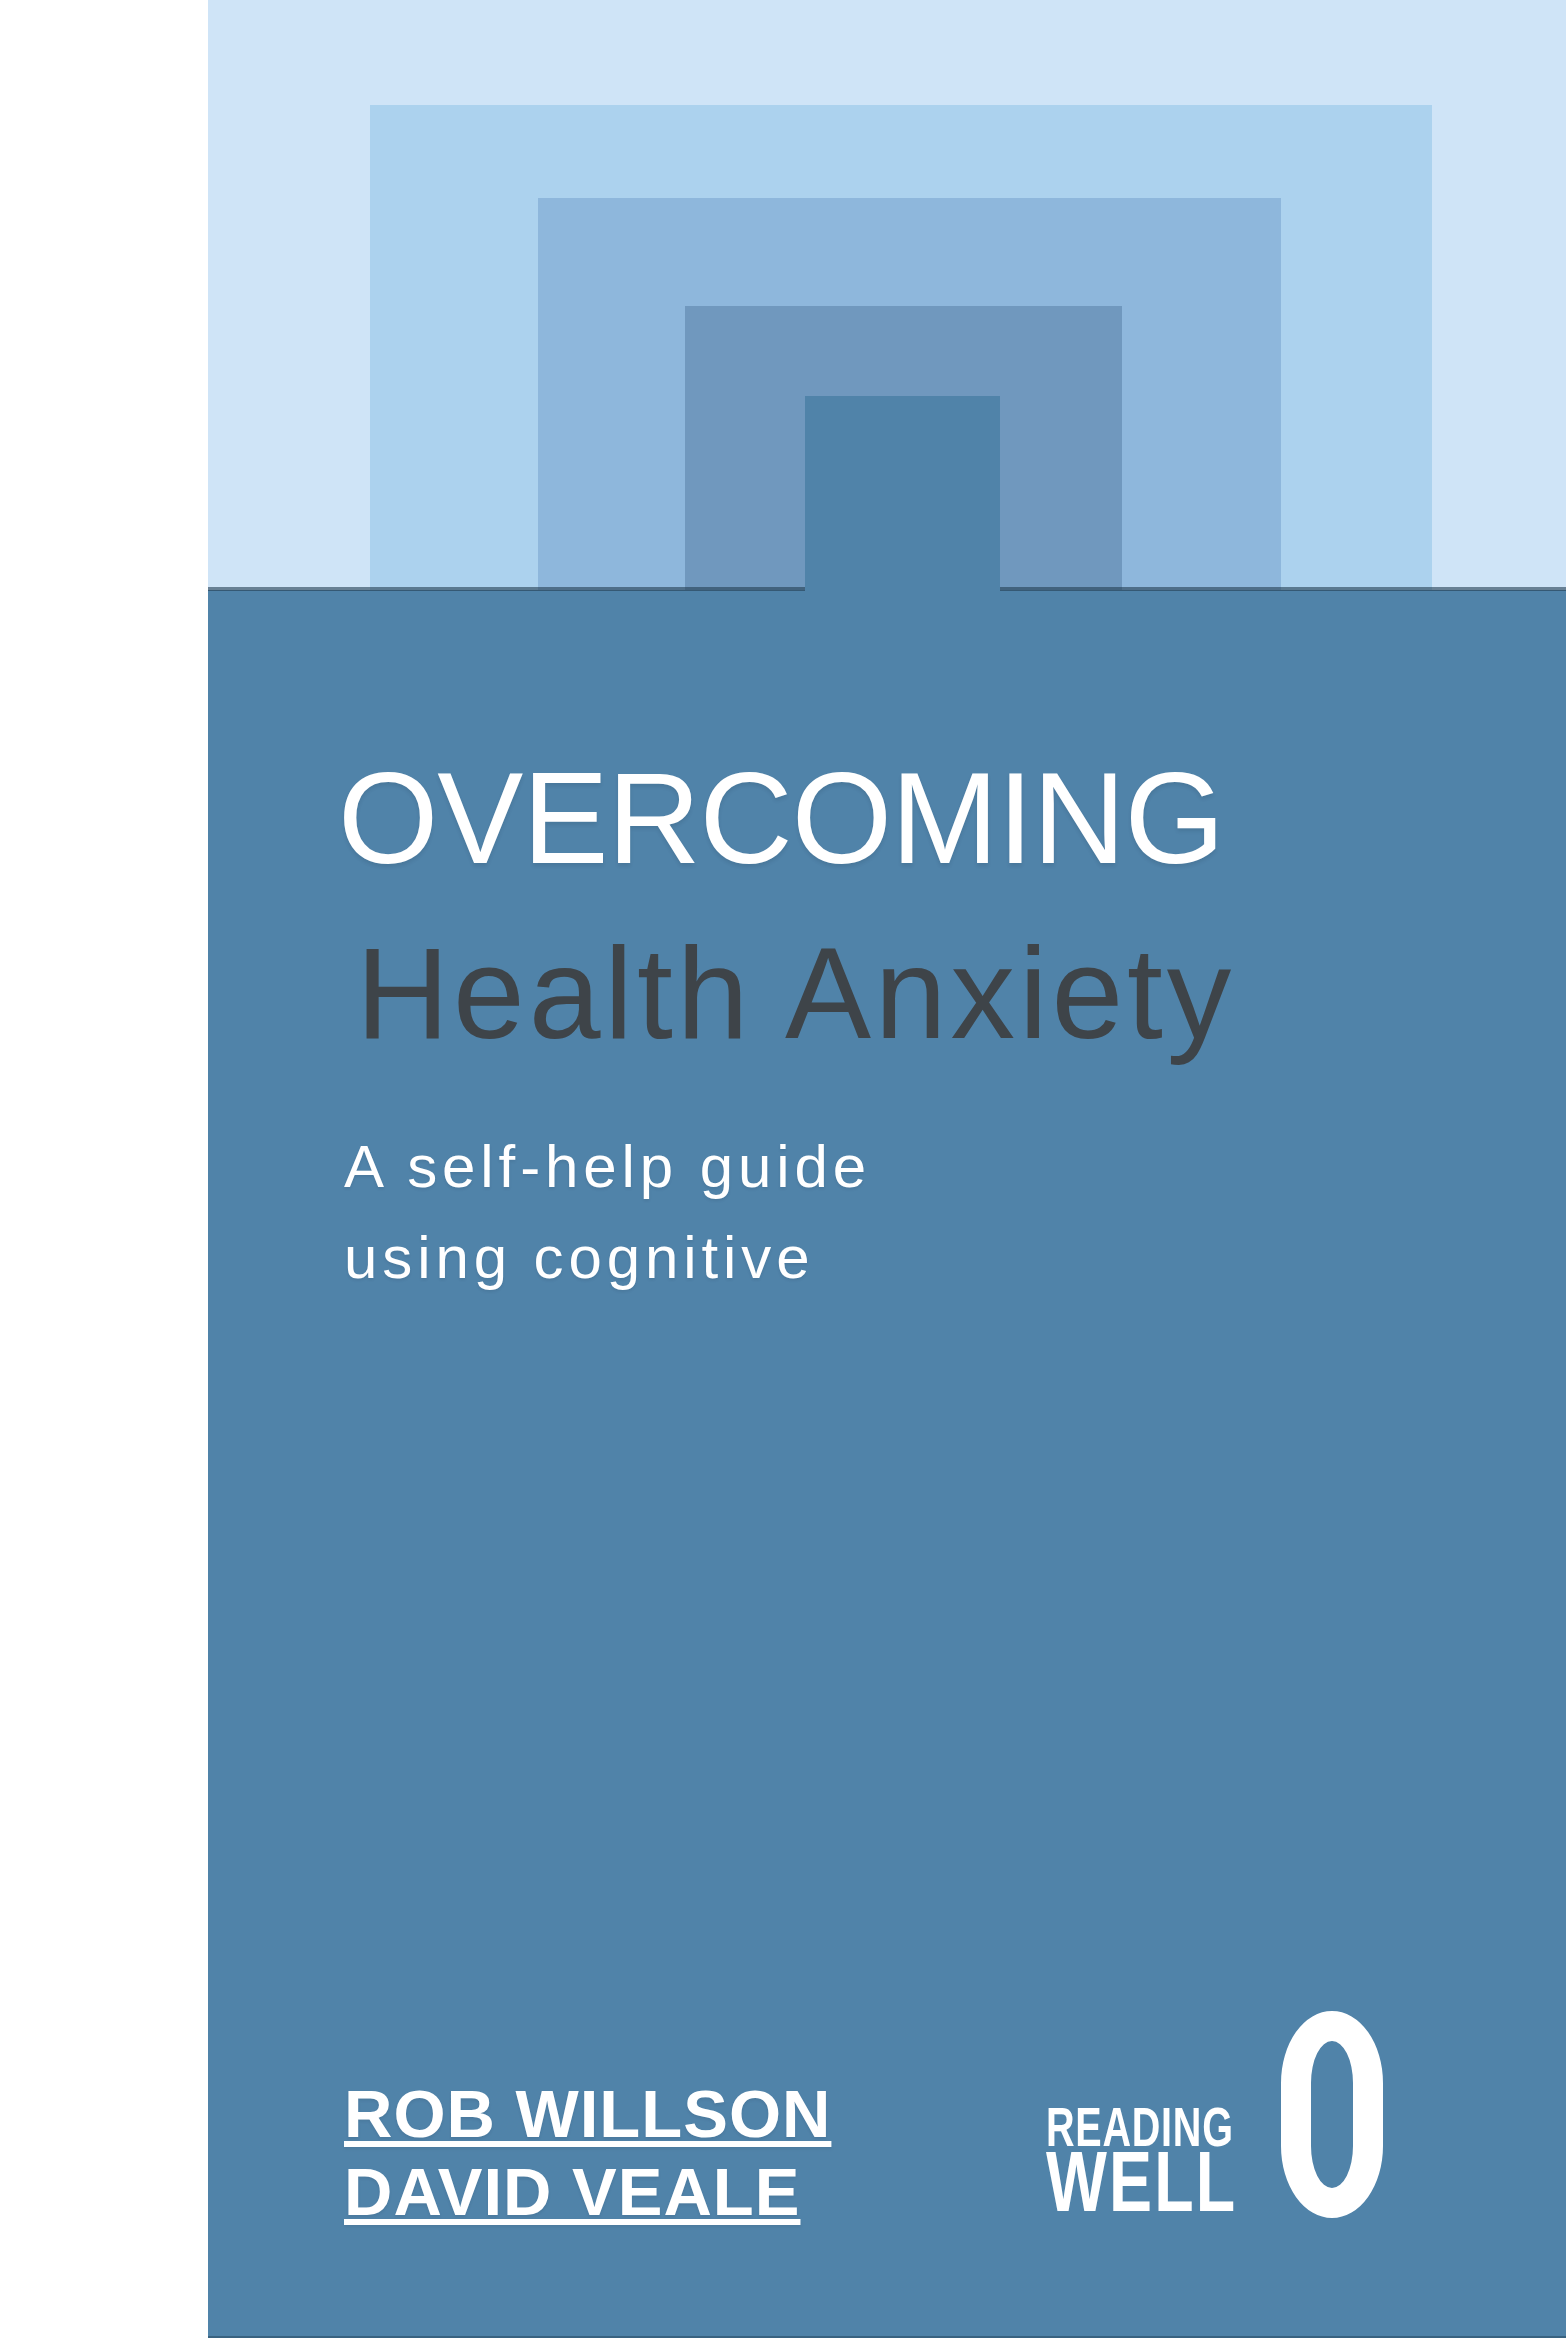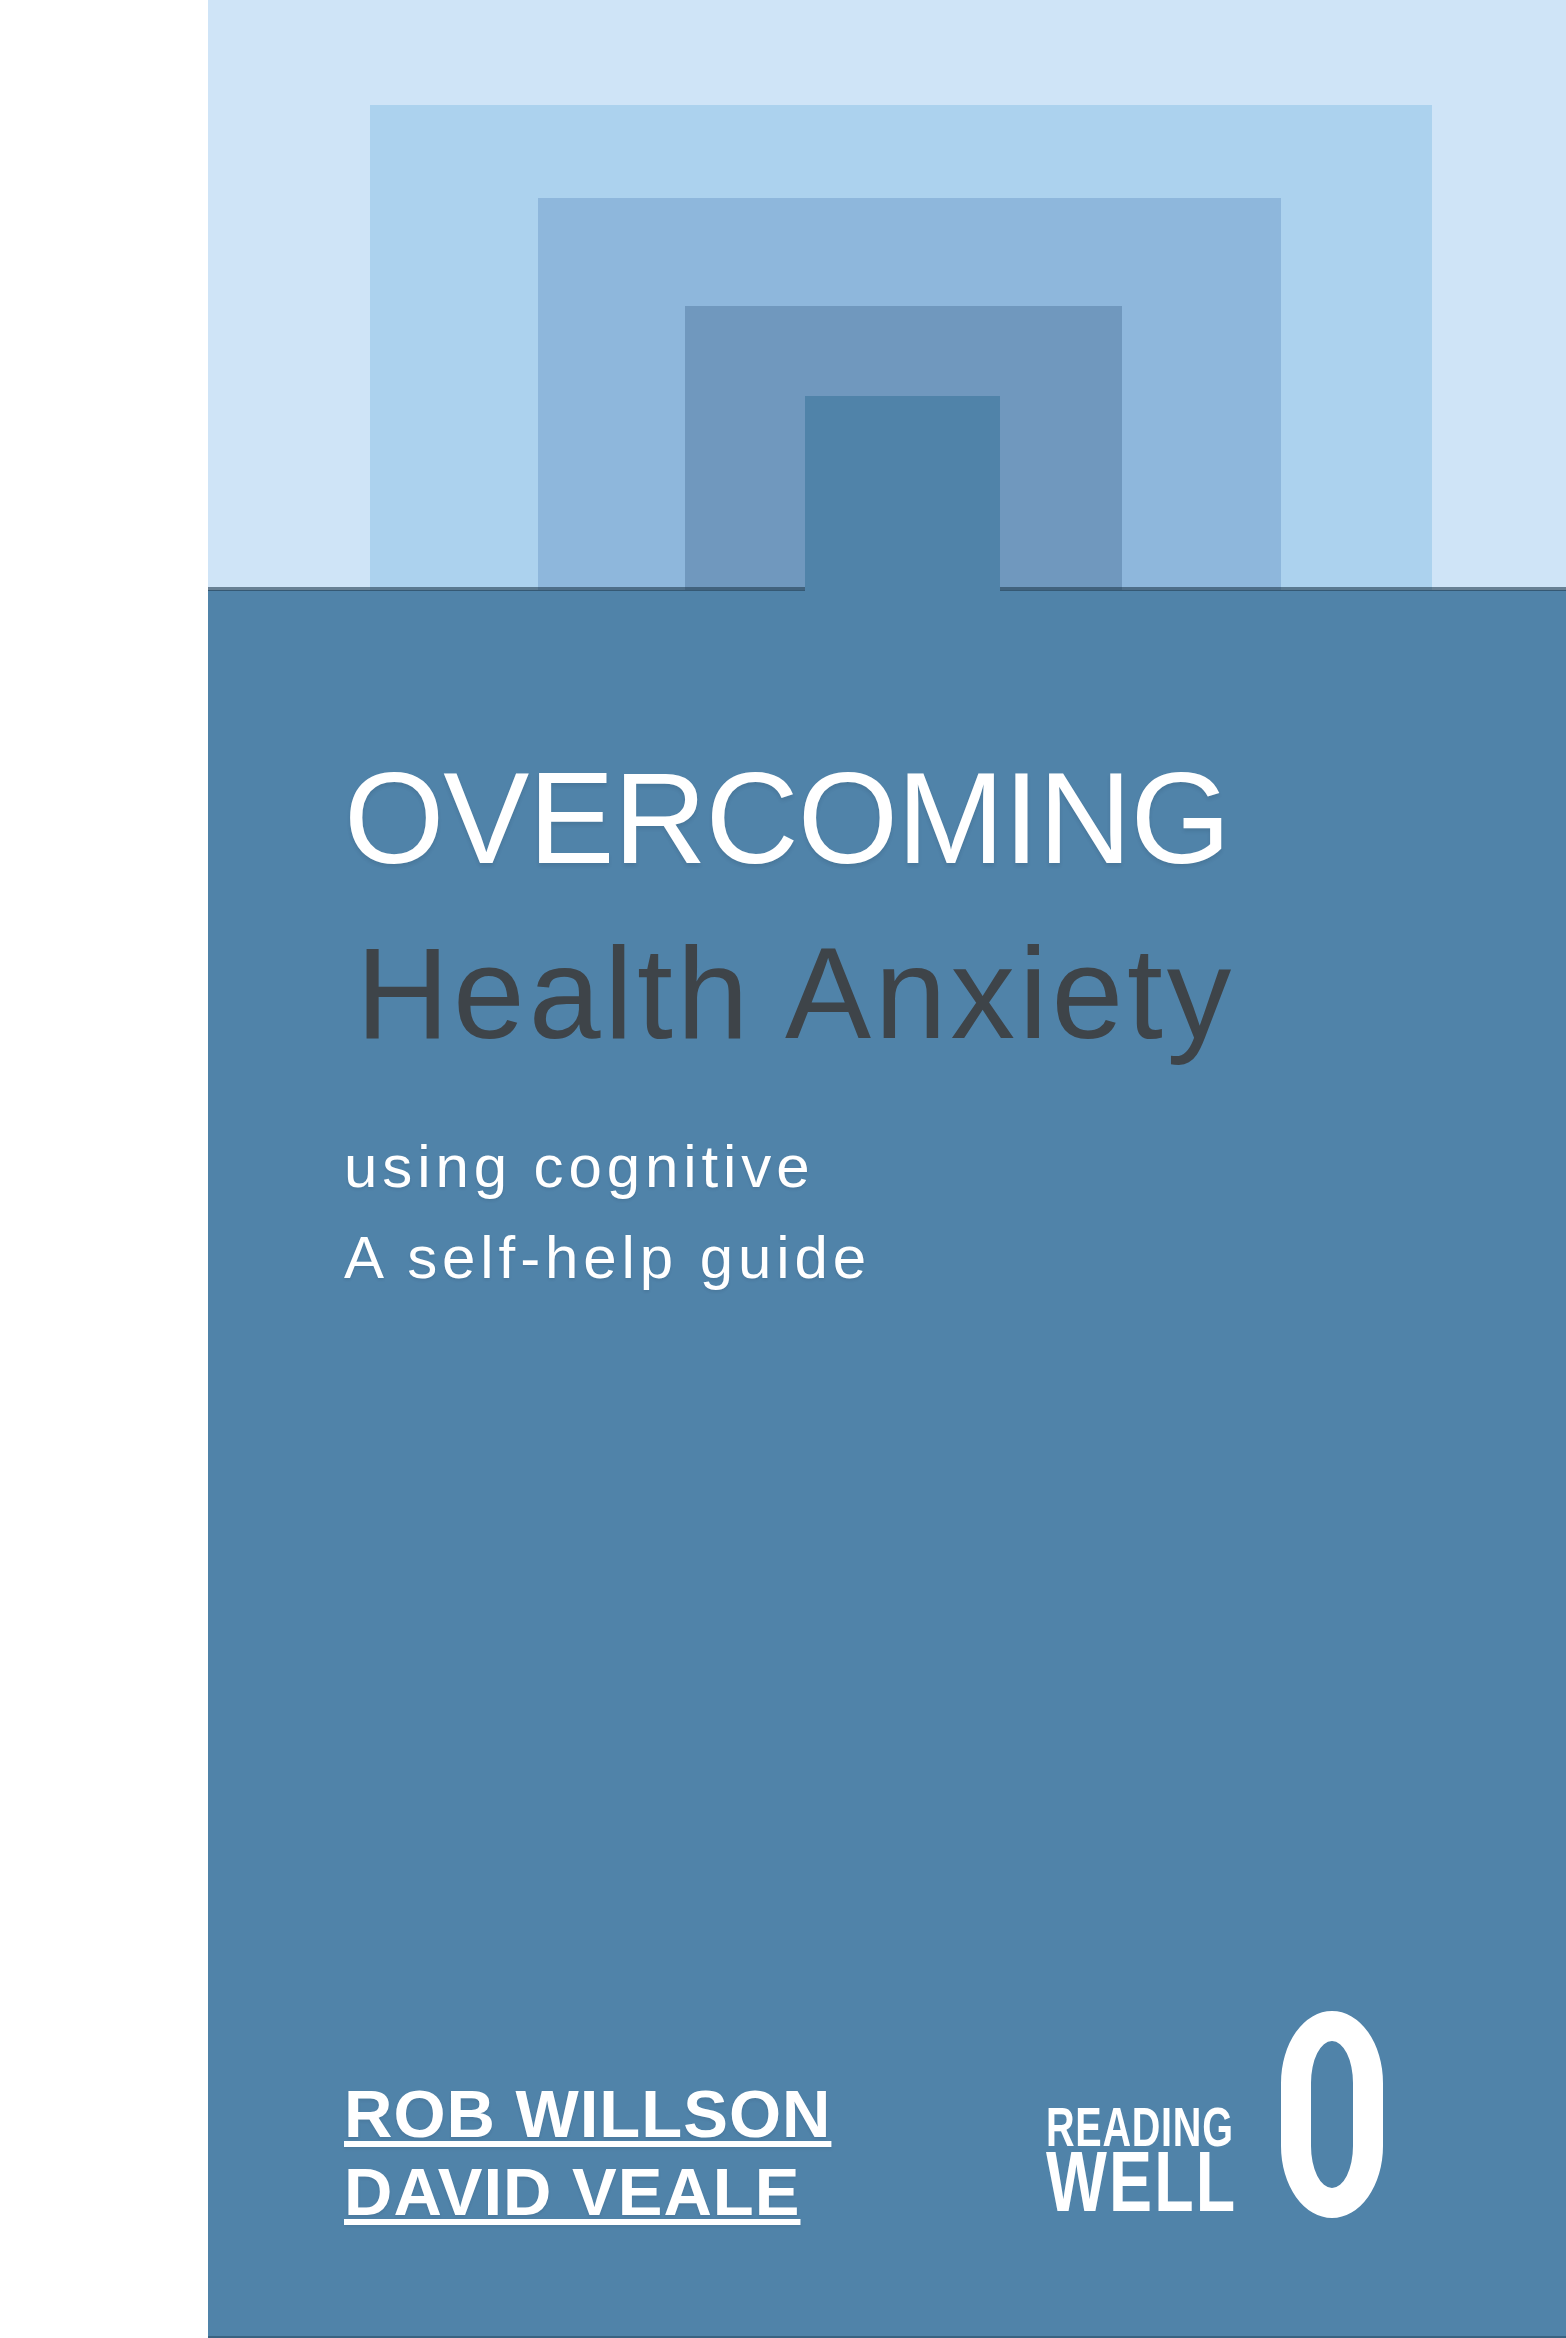--- a/index.html
+++ b/index.html
@@ -34,21 +34,21 @@
   .sq4 { left: 477px; top: 306px; width: 437px;  height: 284px; background: #7098be; }
   .sq5 { left: 597px; top: 396px; width: 195px;  height: 195px; background: #5083a9; }
   .divider {
     position: absolute; top: 587px; height: 3.9px;
     background: rgba(35, 62, 82, 0.6);
   }
   .divider.left  { left: 0;     width: 597px; }
   .divider.right { left: 792px; width: 567px; }
 
   .book-title {
-    position: absolute; left: 136px; top: 754px;
+    position: absolute; left: 130px; top: 754px;
     font-size: 129px; line-height: 129px;
     letter-spacing: -1px;
     color: #ffffff;
     white-space: nowrap;
     text-shadow: 0 2.9px 3.9px rgba(25, 40, 55, 0.12);
   }
   .book-subtitle {
     position: absolute; left: 148px; top: 929px;
     font-size: 129px; line-height: 129px;
     letter-spacing: 3.9px;
@@ -112,22 +112,22 @@
   <div class="sq sq4"></div>
   <div class="sq sq5"></div>
   <div class="divider left"></div>
   <div class="divider right"></div>
 
   <div class="book-title">OVERCOMING</div>
 
   <div class="book-subtitle">Health Anxiety</div>
 
   <div class="tagline">
+    <div>A self-help guide</div>
     <div>using cognitive</div>
-    <div>A self-help guide</div>
   </div>
 
   <div class="authors">
     <div>ROB WILLSON</div>
     <div>DAVID VEALE</div>
   </div>
 
   <div>
     <div class="logo-reading">READING</div>
     <div class="logo-well">WELL</div>

